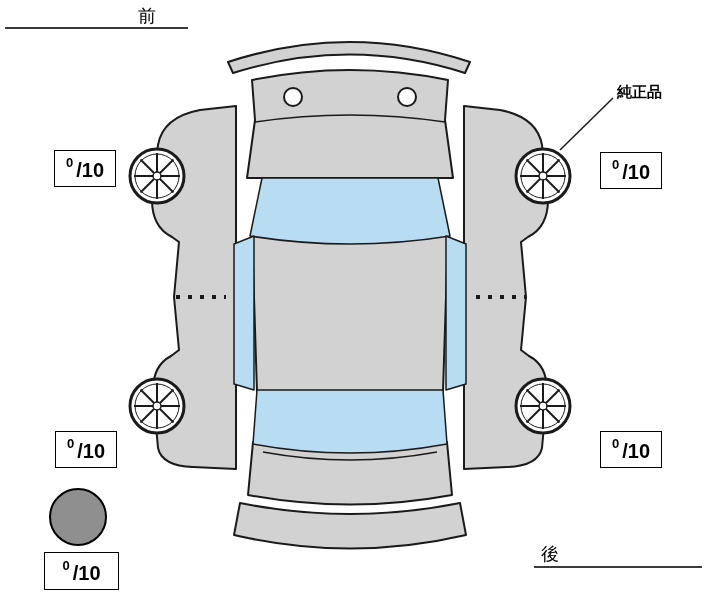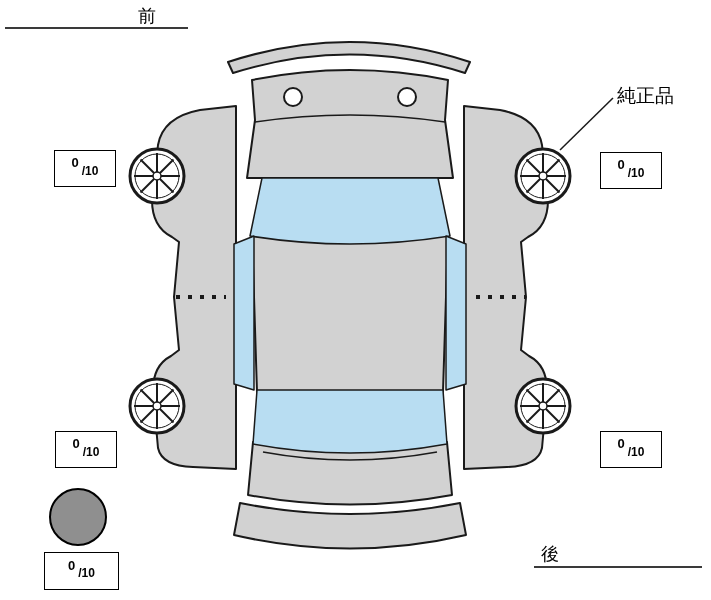--- a/index.html
+++ b/index.html
@@ -19,27 +19,27 @@
   .wheel-ring{fill:#ffffff;stroke:var(--outline);stroke-width:3;}
   .wheel-inner{fill:none;stroke:var(--outline);stroke-width:1;}
   .spoke{stroke:var(--outline);stroke-width:2;}
   .hub{fill:#ffffff;stroke:var(--outline);stroke-width:1.5;}
   .seam{stroke:var(--outline);stroke-width:4;stroke-dasharray:4 8;fill:none;}
   .leader{stroke:var(--outline);stroke-width:1.5;fill:none;}
   .hood-circle{fill:#ffffff;stroke:var(--outline);stroke-width:2;}
 
   .dir-label{position:absolute;font-size:18px;color:#000;font-weight:normal;}
   .dir-underline{position:absolute;height:2px;background:#3a3a3a;}
-  .genuine-label{position:absolute;font-size:19px;font-weight:normal;color:#000;}
+  .genuine-label{position:absolute;font-size:15px;font-weight:bold;color:#000;}
 
   .tread-box{position:absolute;width:62px;height:37px;border:1px solid #000;background:#fff;
     display:flex;align-items:center;justify-content:center;gap:3px;}
   .tread-box.wide{width:75px;height:38px;}
   .tread-value{font-size:13px;font-weight:bold;transform:translateY(-6px);}
-  .tread-denom{font-size:12px;font-weight:bold;transform:translateY(2px);}
+  .tread-denom{font-size:20px;font-weight:bold;transform:translateY(2px);}
 
   .spare-circle{position:absolute;left:49px;top:488px;width:58px;height:58px;border-radius:50%;
     background:var(--spare-fill);border:2px solid #000;}
 </style>
 </head>
 <body>
 
 <div class="canvas">
 
   <svg class="car-svg" viewBox="0 0 711 600" aria-hidden="true">

